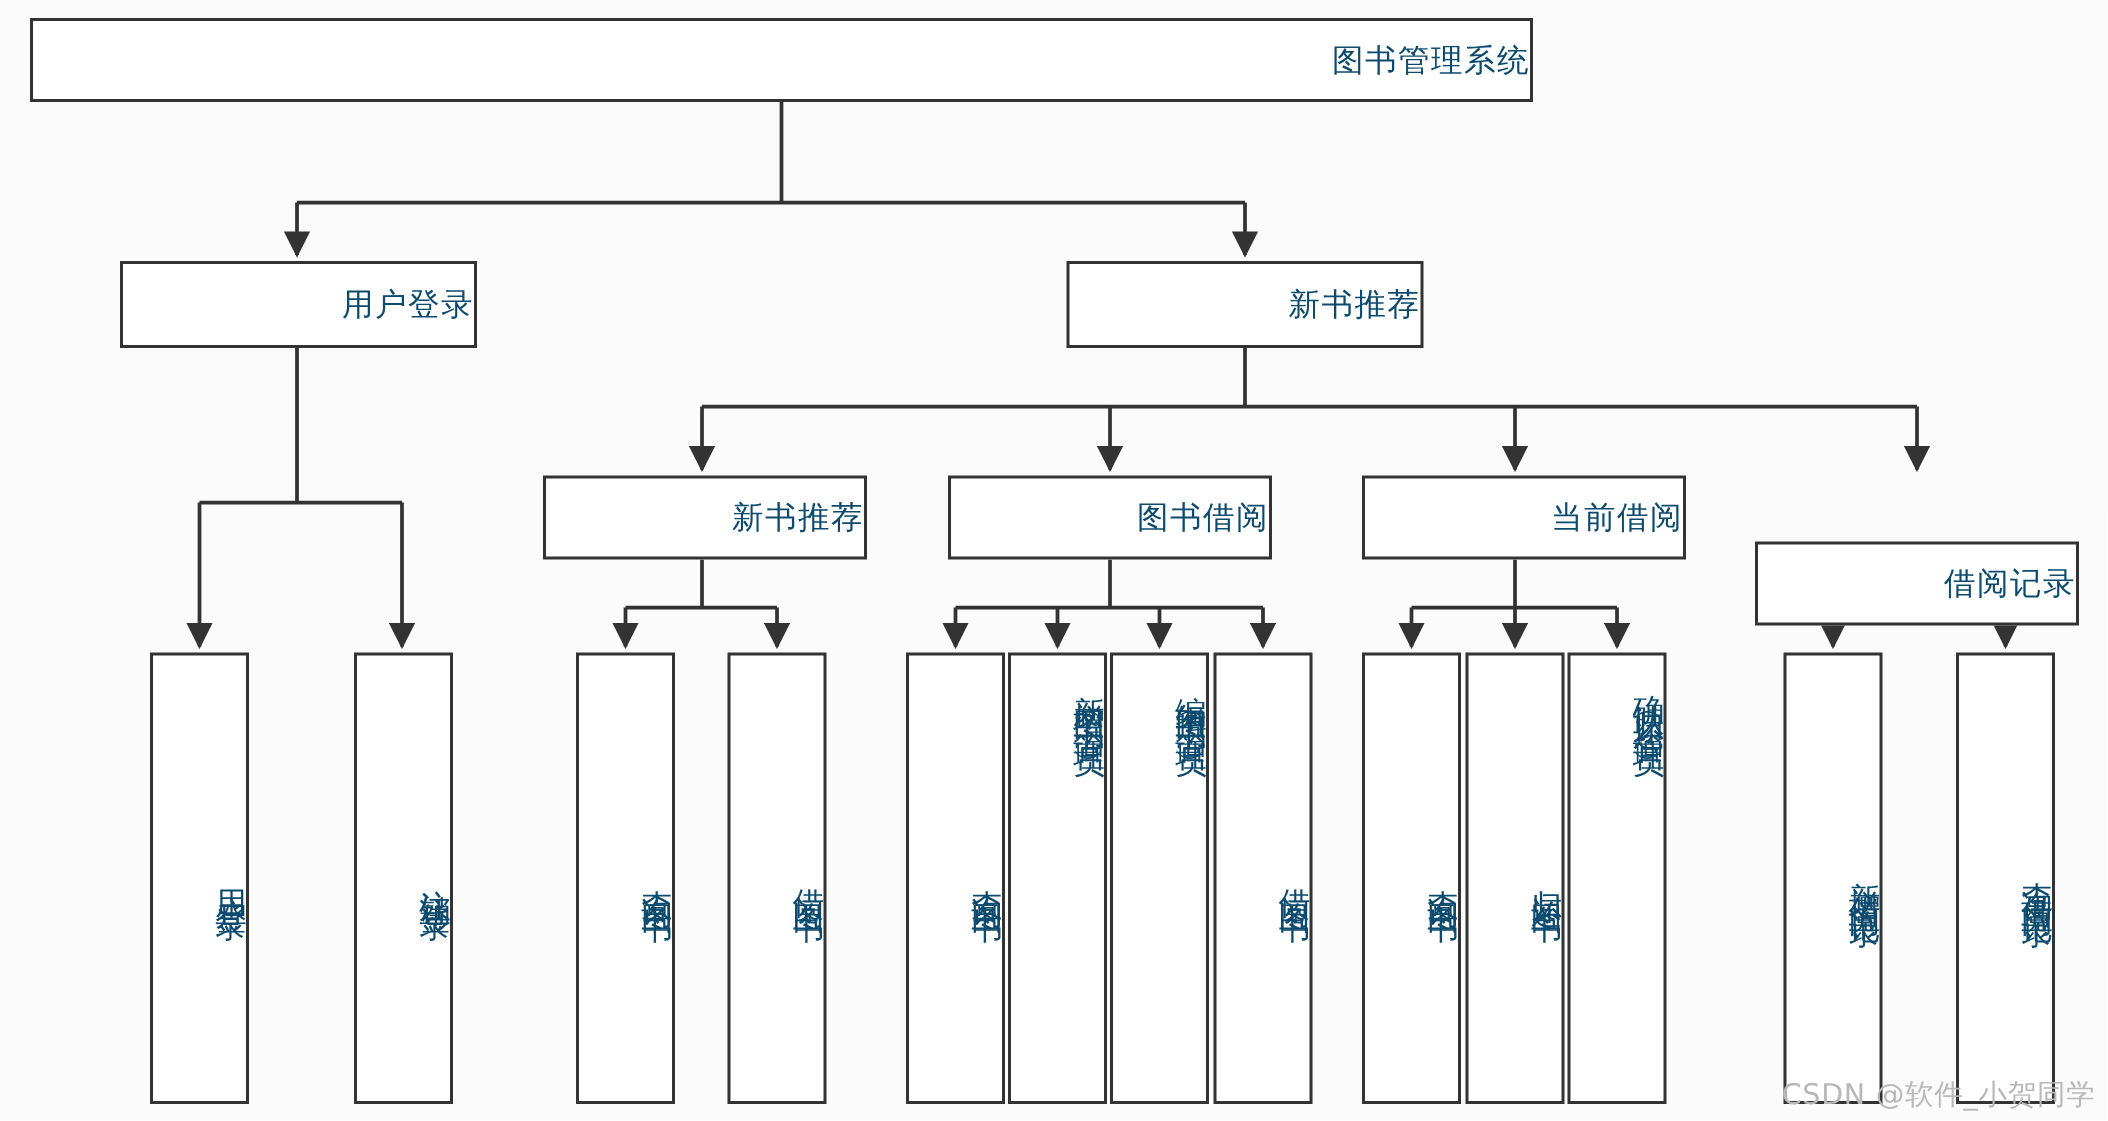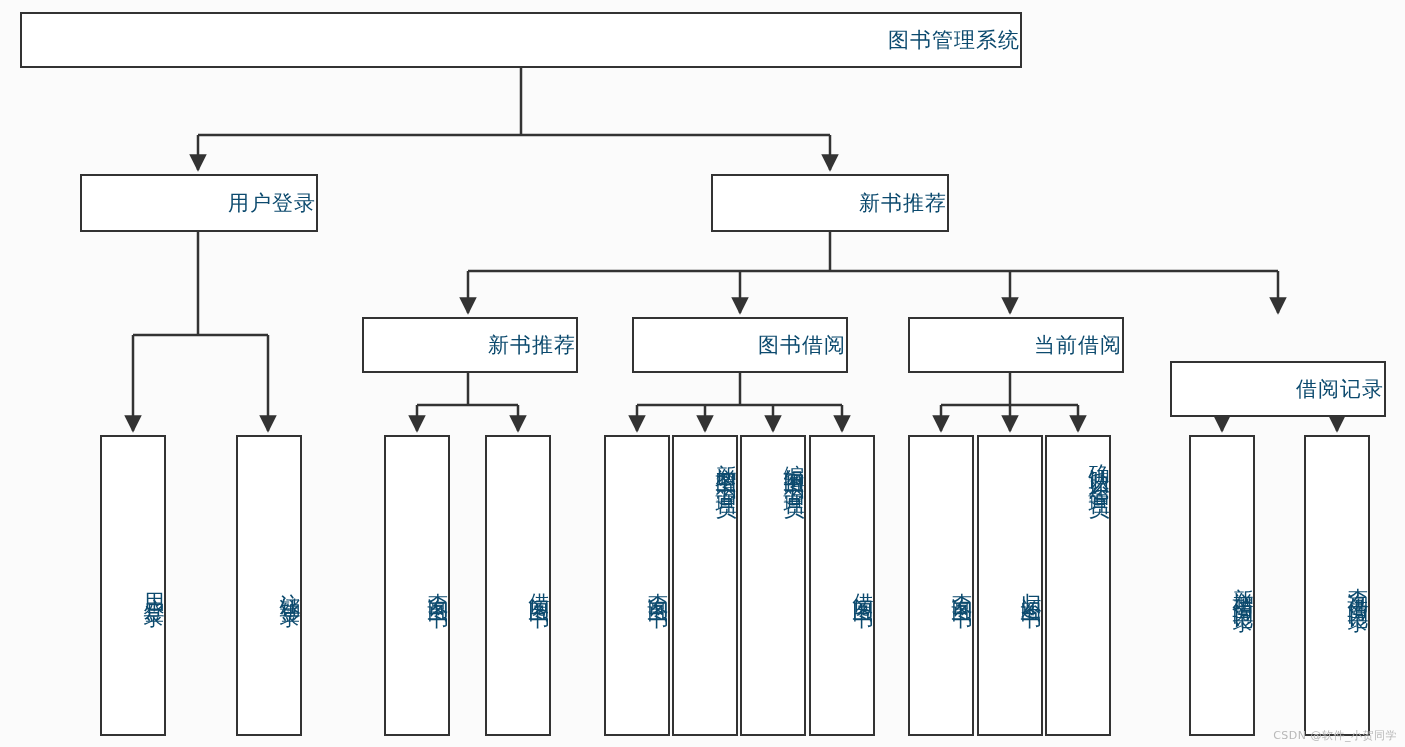--- a/index.html
+++ b/index.html
@@ -50,21 +50,21 @@
     line-height: 1;
     white-space: nowrap;
   }
   .node.v.mid {
     align-items: center;
   }
   .watermark {
     position: absolute;
     right: 8px;
     bottom: 4px;
-    font-size: 11px;
+    font-size: 19px;
     color: #b8b8b8;
     white-space: nowrap;
     letter-spacing: 0.5px;
   }
 </style>
 </head>
 <body>
 
 <div id="canvas">
 

